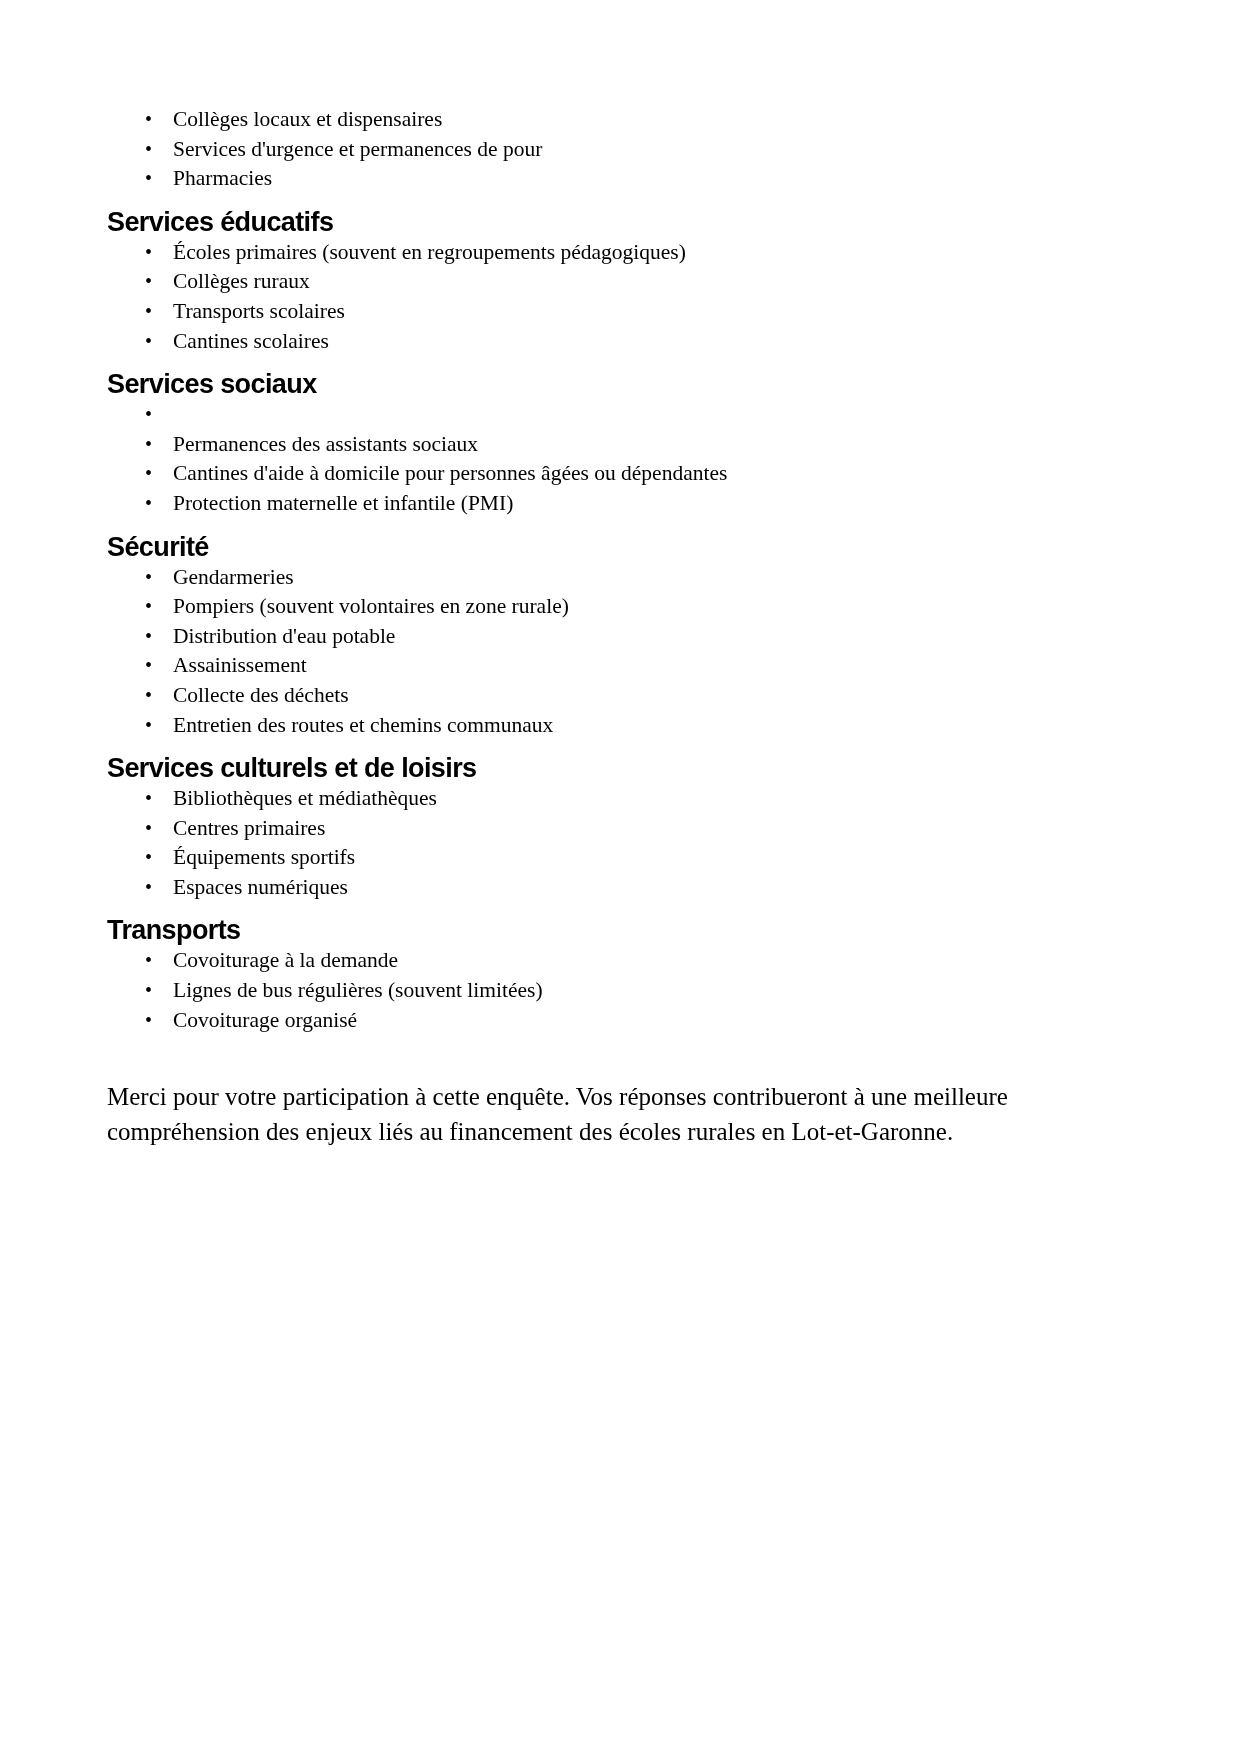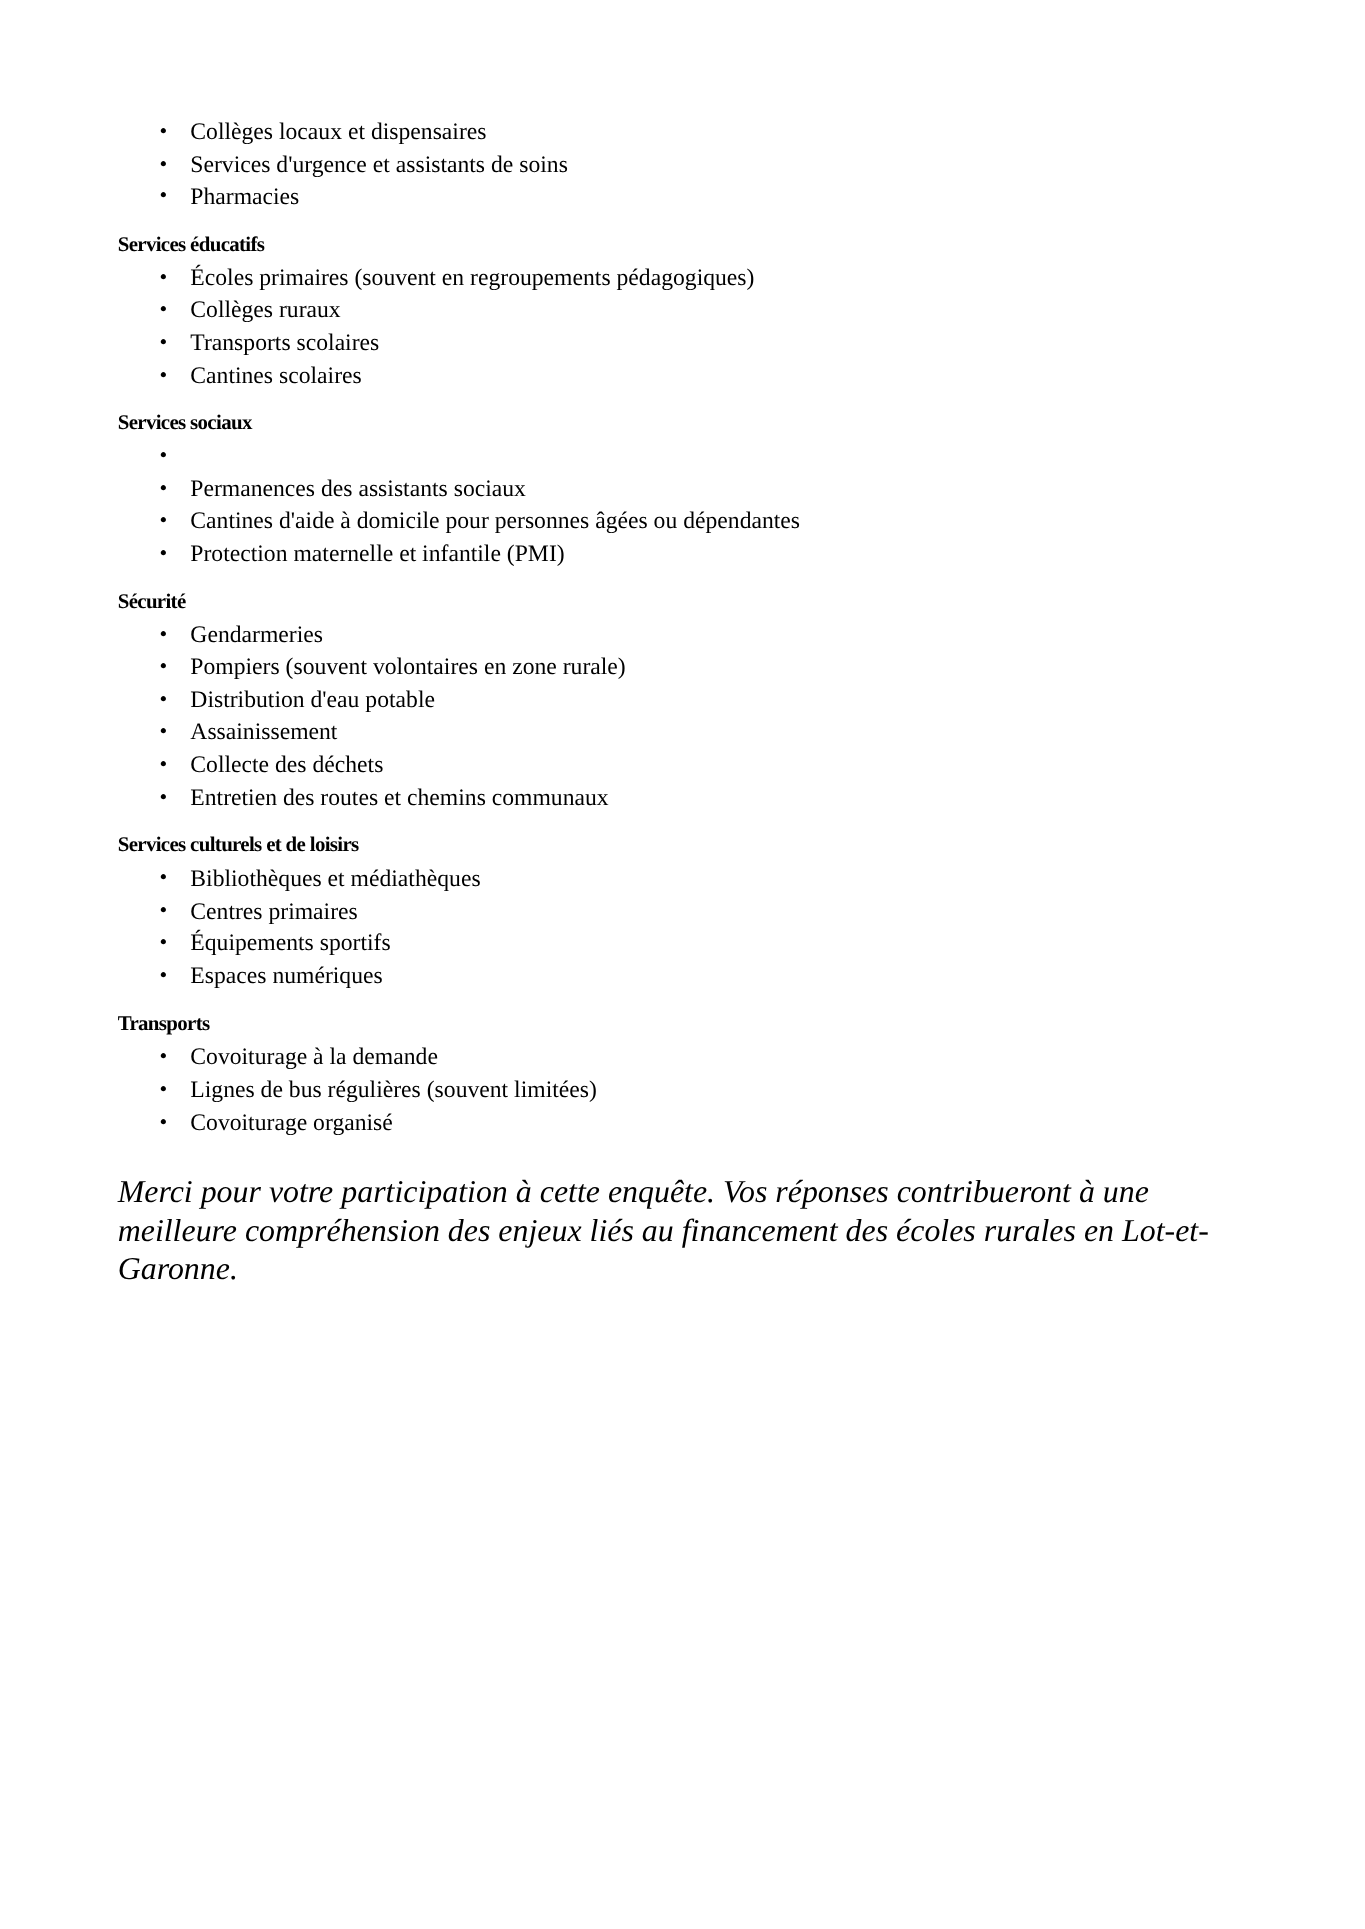--- a/index.html
+++ b/index.html
@@ -35,44 +35,43 @@
       white-space: nowrap;
     }
     ul.blist li .bullet {
       position: absolute;
       left: 38px;
       top: 0;
       font-size: 20px;
     }
     h2.section-heading {
       margin: 13px 0 0 0;
-      font-family: Liberation Serif, serif;
+      font-family: Liberation Sans, sans-serif;
       font-weight: bold;
-      font-size: 19px;
+      font-size: 27px;
       letter-spacing: -0.6px;
       height: 31px;
       line-height: 31px;
     }
     p.closing {
-      margin: 32px 0 0 0;
+      margin: 44px 0 0 0;
       font-family: "Liberation Serif", "DejaVu Serif", serif;
-      font-style: italic;
-      font-size: 29px;
+      font-size: 25px;
       line-height: 35px;
       width: 1010px;
     }
   </style>
 </head>
 <body>
 
 <div class="page">
 
   <ul class="blist">
     <li><span class="bullet">•</span><span>Collèges locaux et dispensaires</span></li>
-    <li><span class="bullet">•</span><span>Services d'urgence et assistants de soins</span></li>
+    <li><span class="bullet">•</span><span>Services d'urgence et permanences de pour</span></li>
     <li><span class="bullet">•</span><span>Pharmacies</span></li>
   </ul>
 
   <h2 class="section-heading">Services éducatifs</h2>
   <ul class="blist">
     <li><span class="bullet">•</span><span>Écoles primaires (souvent en regroupements pédagogiques)</span></li>
     <li><span class="bullet">•</span><span>Collèges ruraux</span></li>
     <li><span class="bullet">•</span><span>Transports scolaires</span></li>
     <li><span class="bullet">•</span><span>Cantines scolaires</span></li>
   </ul>

